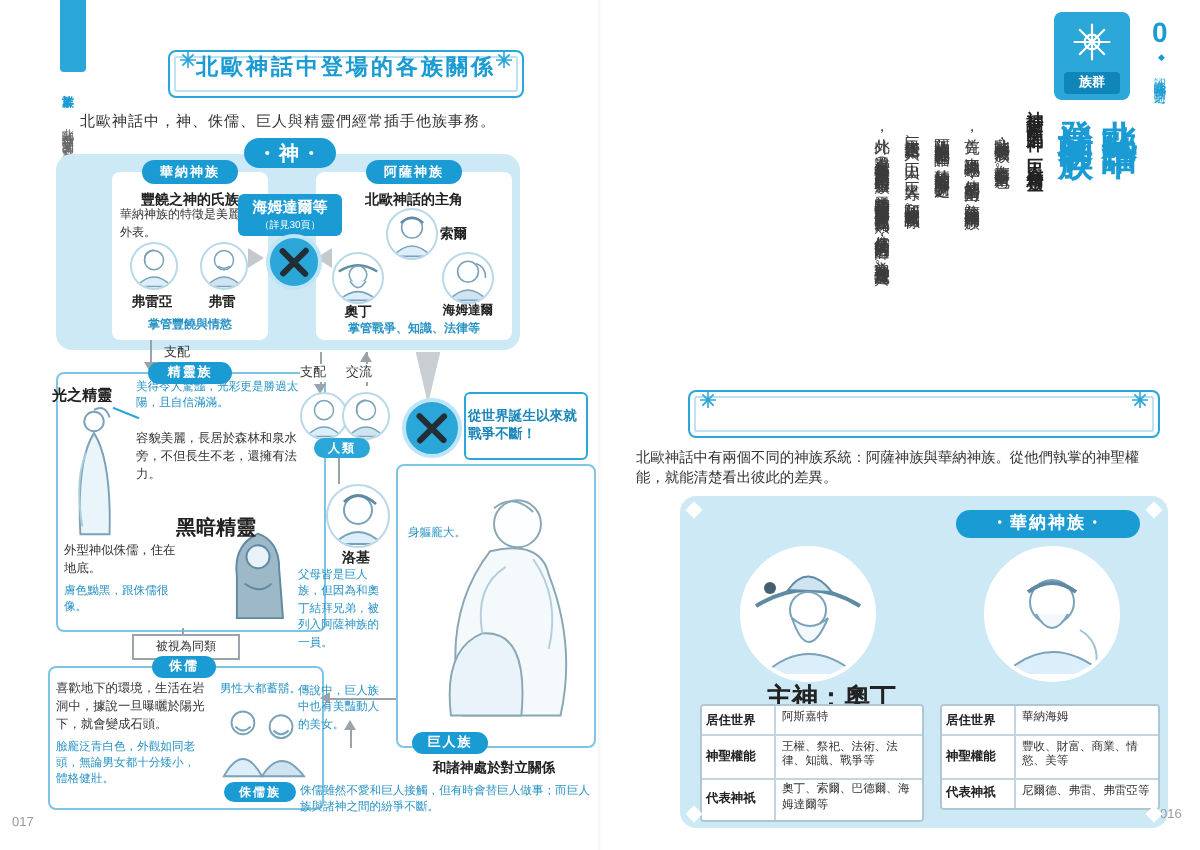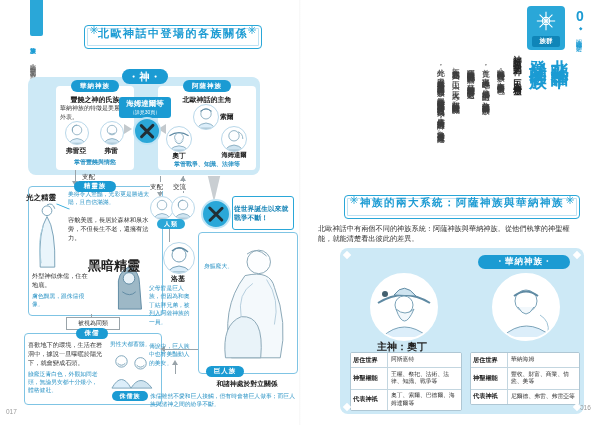--- a/index.html
+++ b/index.html
@@ -60,20 +60,21 @@
   <div class="banner" style="left:84px;top:25px;width:176px;height:22px;font-size:11px;">
     <svg width="8" height="8" viewBox="0 0 10 10" style="position:absolute;left:5px;" stroke="#2aa7d8" stroke-width="1">
         <path d="M5 0V10M0 5H10M1.5 1.5L8.5 8.5M8.5 1.5L1.5 8.5"></path>
       </svg>
     <span>北歐神話中登場的各族關係</span>
     <svg width="8" height="8" viewBox="0 0 10 10" style="position:absolute;right:5px;" stroke="#2aa7d8" stroke-width="1">
         <path d="M5 0V10M0 5H10M1.5 1.5L8.5 8.5M8.5 1.5L1.5 8.5"></path>
       </svg>
   </div>
 
+  <div class="abs" style="left:40px;top:56px;width:225px;font-size:7.5px;letter-spacing:0.5px;">北歐神話中，神、侏儒、巨人與精靈們經常插手他族事務。</div>
 
   <div class="pill" style="left:122px;top:69px;width:46px;height:15px;font-size:10px;">・神・</div>
   <div class="abs" style="left:28px;top:77px;width:232px;height:98px;background:#cde9f6;border-radius:8px;"></div>
 
   <div class="wbox" style="left:56px;top:86px;width:78px;height:84px;"></div>
   <div class="pill" style="left:71px;top:80px;width:48px;height:12px;font-size:6.5px;">華納神族</div>
   <div class="namelab" style="left:56px;top:95px;width:78px;text-align:center;font-size:7px;">豐饒之神的氏族</div>
   <div class="desc" style="left:60px;top:104px;width:70px;font-size:6px;">華納神族的特徵是美麗的外表。</div>
   <div class="circ" style="left:65px;top:121px;width:22px;height:22px;">
     <svg width="22" height="22" viewBox="0 0 30 30">
@@ -142,21 +143,21 @@
     <svg width="34" height="70" viewBox="0 0 34 72">
         <circle cx="17" cy="10" r="5" fill="#fff" stroke="#7aa2b8"></circle>
         <path d="M10 68Q8 30 17 16q9 14 8 52z" fill="#eaf5fb" stroke="#7aa2b8"></path>
         <path d="M13 26q-6 14-2 38" fill="none" stroke="#a9cddd"></path>
         <path d="M17 4q6-3 8 4" fill="none" stroke="#7aa2b8"></path>
       </svg>
   </div>
   <div class="leader" style="left:56px;top:206px;width:14px;transform:rotate(22deg);"></div>
   <div class="cap" style="left:68px;top:190px;width:88px;font-size:5.8px;line-height:1.4;">美得令人驚豔，光彩更是勝過太陽，且自信滿滿。</div>
   <div class="desc" style="left:68px;top:216px;width:88px;font-size:6.2px;">容貌美麗，長居於森林和泉水旁，不但長生不老，還擁有法力。</div>
-  <div class="namelab" style="left:88px;top:257px;font-size:13px;font-family:Liberation Mono, monospace;">黑暗精靈</div>
+  <div class="namelab" style="left:88px;top:257px;font-size:10px;font-family:Liberation Mono, monospace;">黑暗精靈</div>
   <div class="abs" style="left:104px;top:263px;z-index:2;">
     <svg width="50" height="48" viewBox="0 0 50 50">
         <path d="M25 4Q12 10 14 26l0 22 24 0-2-26Q36 8 25 4z" fill="#9db8c6" stroke="#5f8aa3"></path>
         <circle cx="25" cy="16" r="6" fill="#e8f2f8" stroke="#5f8aa3"></circle>
         <path d="M18 30q8 6 14 0" stroke="#5f8aa3" fill="none"></path>
       </svg>
   </div>
   <div class="desc" style="left:32px;top:272px;width:58px;font-size:6.2px;">外型神似侏儒，住在地底。</div>
   <div class="cap" style="left:32px;top:292px;width:58px;font-size:5.8px;line-height:1.4;">膚色黝黑，跟侏儒很像。</div>
 
@@ -268,21 +269,20 @@
               letter-spacing:0.5px;color:#3c3c3c;white-space:pre-line;">　　北歐神話中有好幾個族，在故事中扮演重要角色。
 　　首先，來認識神族吧！他們是神話的主角，分為阿薩神族與華納神族。
 　　阿薩神族的由來記載於創世神話，華納神族的起源則有許多不明之處。
 　　巨人族包括霜巨人、山巨人、火巨人等，和阿薩神族處於敵對關係。
 　　此外，還有光之精靈族（又稱「艾爾芙」）與黑暗精靈族。黑暗精靈和侏儒族德威爾格（即矮人）往往被視為同類；侏儒是優秀的鍛造師，常為諸神製造魔法道具。</div>
 
   <div class="banner" style="left:44px;top:195px;width:234px;height:22px;font-size:10.5px;">
     <svg width="8" height="8" viewBox="0 0 10 10" style="position:absolute;left:5px;" stroke="#2aa7d8" stroke-width="1">
         <path d="M5 0V10M0 5H10M1.5 1.5L8.5 8.5M8.5 1.5L1.5 8.5"></path>
       </svg>
-    <span>神族的兩大系統：阿薩神族與華納神族</span>
     <svg width="8" height="8" viewBox="0 0 10 10" style="position:absolute;right:5px;" stroke="#2aa7d8" stroke-width="1">
         <path d="M5 0V10M0 5H10M1.5 1.5L8.5 8.5M8.5 1.5L1.5 8.5"></path>
       </svg>
   </div>
   <div class="abs" style="left:18px;top:224px;width:264px;font-size:7.2px;line-height:1.45;color:#333;">北歐神話中有兩個不同的神族系統：阿薩神族與華納神族。從他們執掌的神聖權能，就能清楚看出彼此的差異。</div>
 
   <div class="abs" style="left:40px;top:248px;width:244px;height:166px;background:#cde9f6;border-radius:8px;"></div>
   <div class="sparkle" style="left:44px;top:252px;"></div>
   <div class="sparkle" style="left:274px;top:252px;"></div>
   <div class="sparkle" style="left:44px;top:404px;"></div>
@@ -303,21 +303,21 @@
   <div class="circ" style="left:192px;top:273px;width:64px;height:64px;border:2px solid #fff;">
     <svg width="64" height="64" viewBox="0 0 64 64">
         <circle cx="32" cy="26" r="11" fill="#fff" stroke="#7aa2b8"></circle>
         <path d="M20 21Q32 12 44 21" stroke="#5f8aa3" fill="none" stroke-width="2"></path>
         <path d="M24 32q8 14 16 0" fill="#f2f8fc" stroke="#7aa2b8"></path>
         <path d="M8 62Q32 40 58 62" fill="#dceefa" stroke="#7aa2b8"></path>
         <path d="M46 40q10 6 8 18" stroke="#9fc3d6" fill="none"></path>
       </svg>
   </div>
 
-  <div class="namelab" style="left:56px;top:340px;width:92px;text-align:center;font-size:10px;">主神：奧丁</div>
+  <div class="namelab" style="left:56px;top:340px;width:92px;text-align:right;font-size:13px;">主神：奧丁</div>
   <div class="namelab" style="left:178px;top:340px;width:92px;text-align:left;font-size:7.5px;margin-top:15px;">主神：尼爾德</div>
 
   <div class="mtable" style="left:50px;top:352px;width:110px;">
     <div class="trow">
       <div class="tlabel">居住世界</div>
       <div class="tval">阿斯嘉特</div>
     </div>
     <div class="trow">
       <div class="tlabel">神聖權能</div>
       <div class="tval">王權、祭祀、法術、法律、知識、戰爭等</div>

